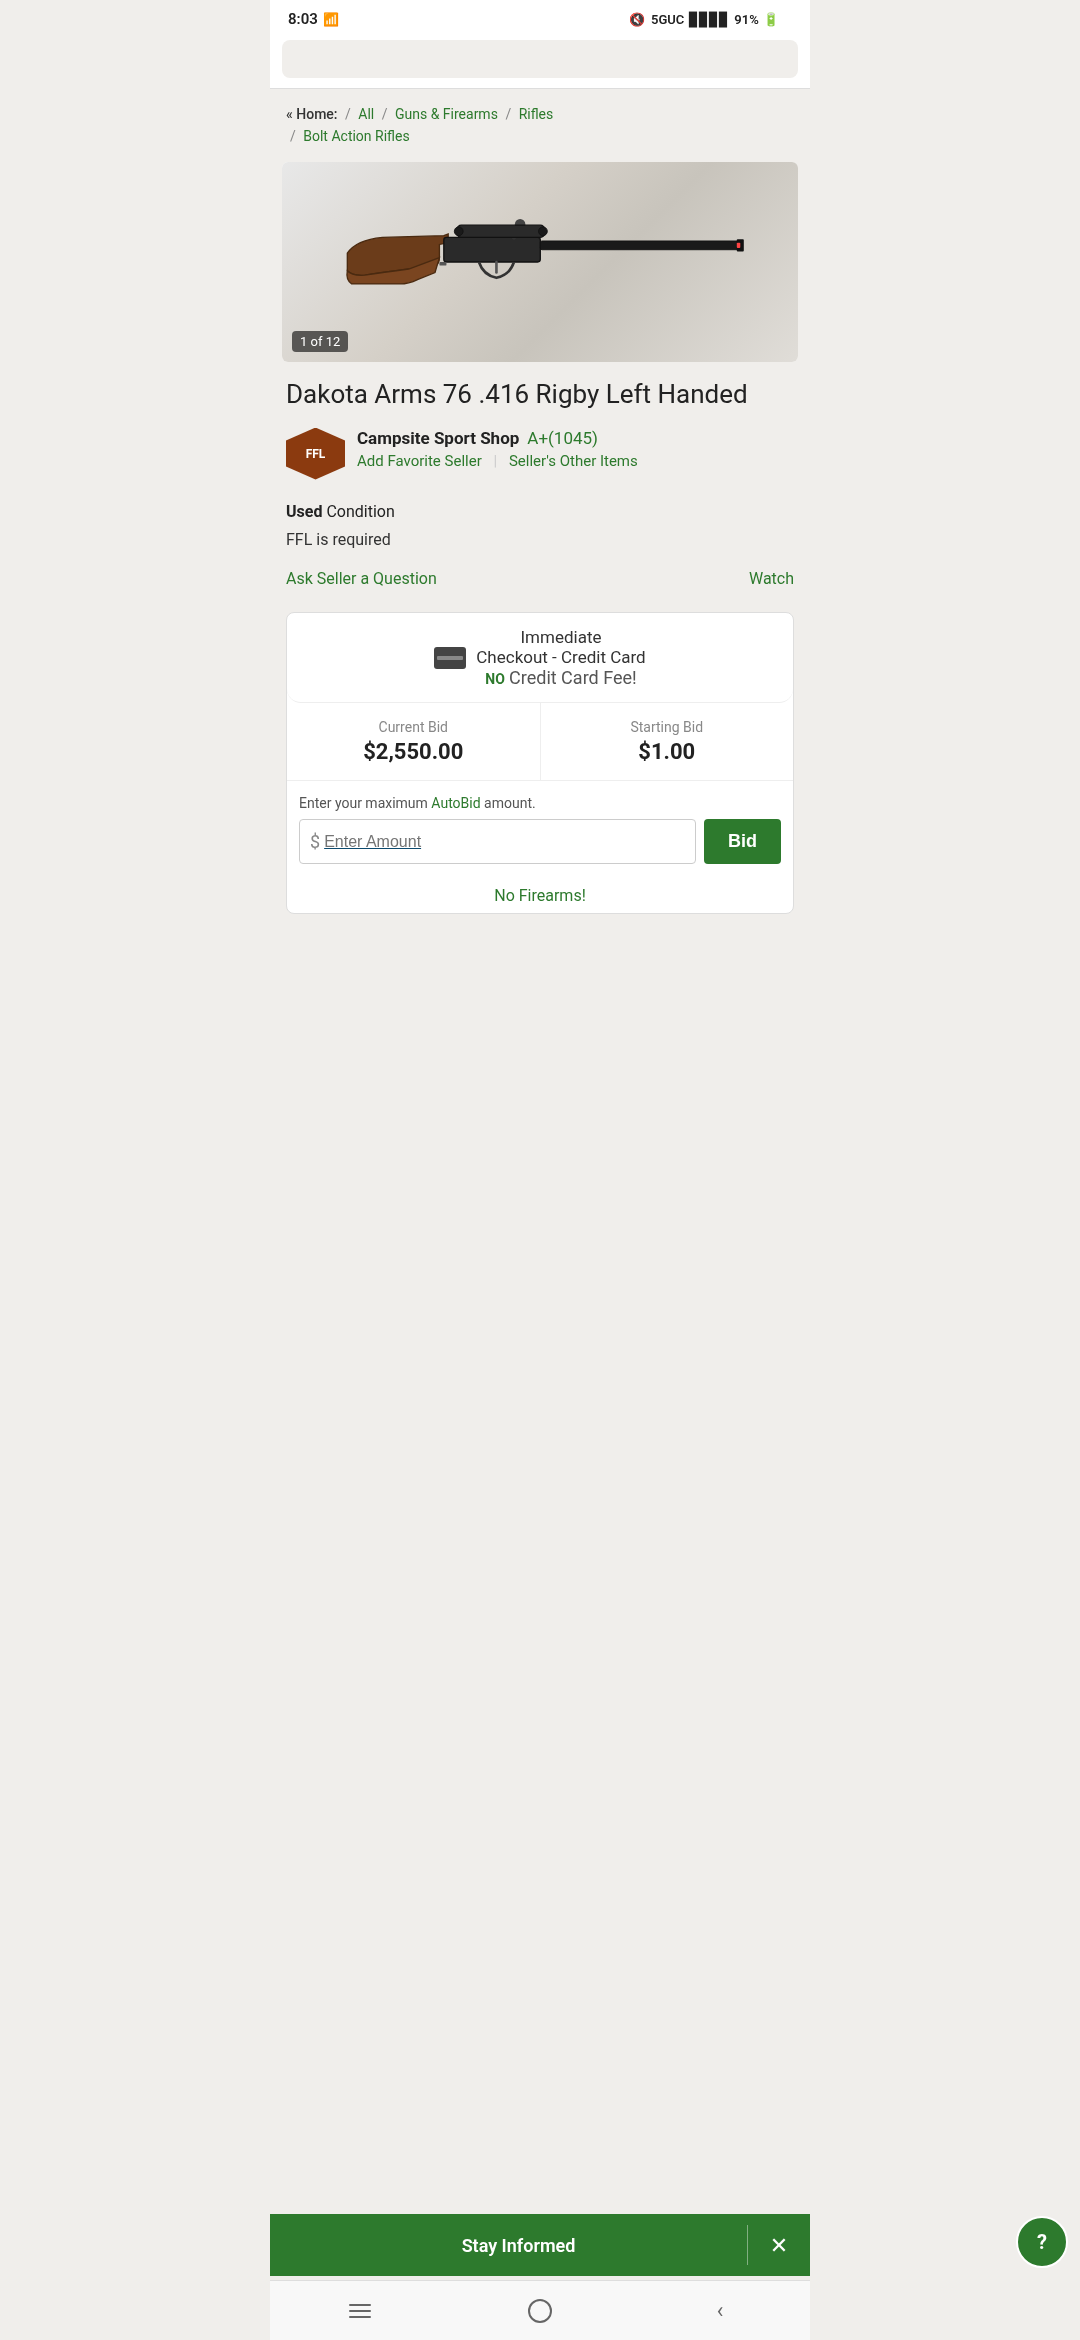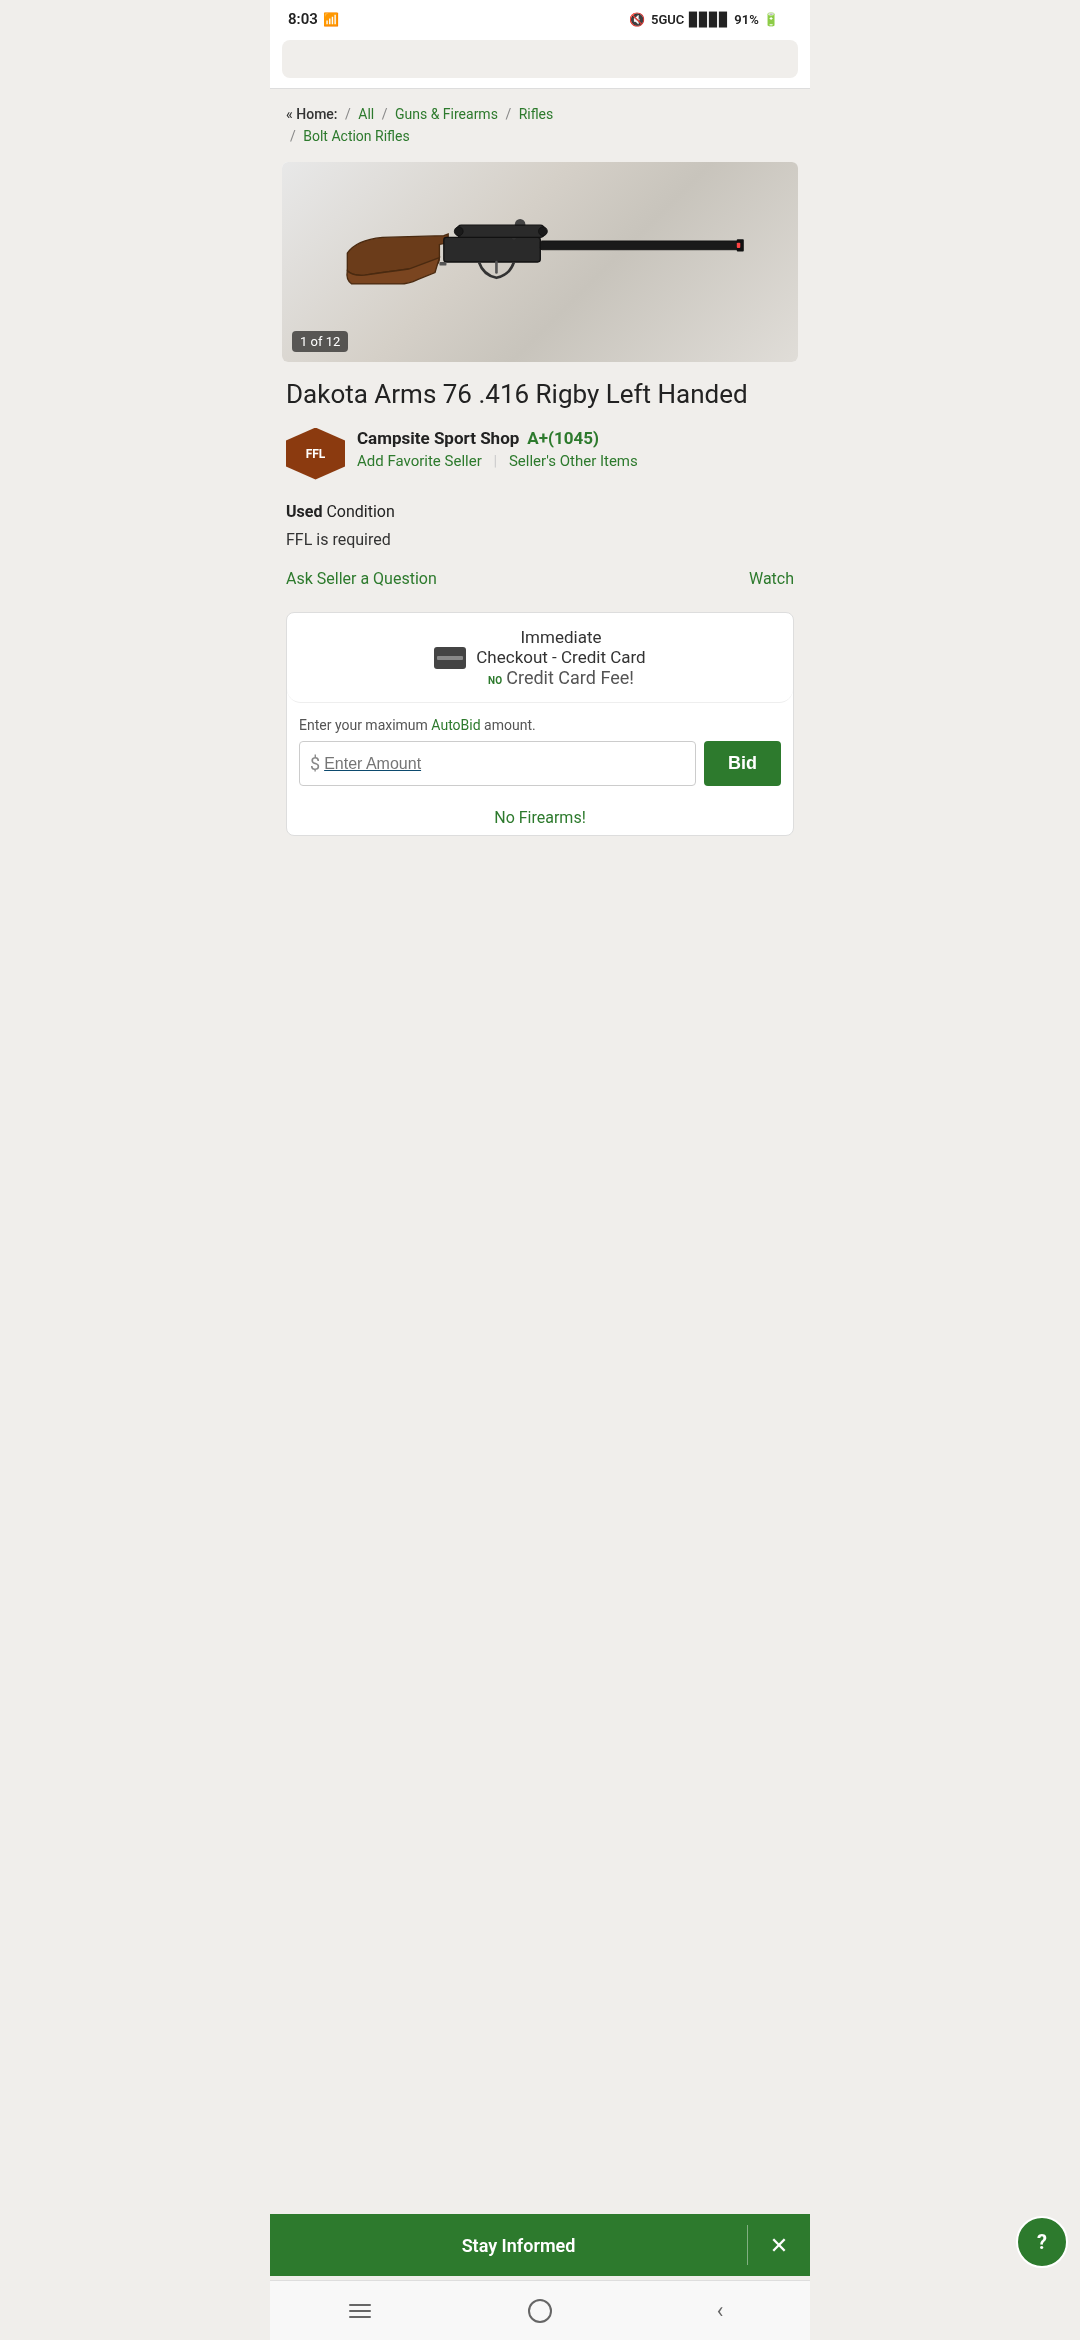--- a/index.html
+++ b/index.html
@@ -130,21 +130,21 @@
       flex-wrap: wrap;
     }
     .seller-name {
       font-size: 17px;
       font-weight: 700;
       color: #222;
     }
     .seller-rating {
       color: #2d7a2d;
       font-size: 17px;
-      font-weight: 700;
+      font-weight: 400;
     }
     .seller-actions {
       margin-top: 4px;
       font-size: 15px;
       color: #2d7a2d;
     }
     .seller-actions a { color: #2d7a2d; text-decoration: none; }
     .seller-sep { color: #ccc; margin: 0 8px; }
 
     
@@ -196,21 +196,21 @@
     }
     .cc-strip {
       width: 26px;
       height: 4px;
       background: #888;
       border-radius: 1px;
     }
     .no-fee {
       font-weight: 700;
       color: #2d7a2d;
-      font-size: 10px;
+      font-size: 14px;
       margin-top: 13px;
     }
     .no-fee-text { font-size: 18px; color: #555; }
 
     .bid-amounts {
       display: flex;
       border-bottom: 1px solid #eee;
     }
     .bid-col {
       flex: 1;
@@ -478,20 +478,30 @@
       <div>
         <div>Immediate</div>
         <div>Checkout - Credit Card</div>
         <div>
           <span class="no-fee">NO</span>
           <span class="no-fee-text">Credit Card Fee!</span>
         </div>
       </div>
     </div>
 
+    <div class="bid-amounts">
+      <div class="bid-col">
+        <div class="bid-label">Current Bid</div>
+        <div class="bid-value">$2,550.00</div>
+      </div>
+      <div class="bid-col">
+        <div class="bid-label">Starting Bid</div>
+        <div class="bid-value">$1.00</div>
+      </div>
+    </div>
 
     <div class="bid-input-section">
       <div class="autobid-text">
         <span>Enter your maximum</span>
         <span class="autobid-link">AutoBid</span>
         <span>amount.</span>
       </div>
       <div class="bid-input-row">
         <div class="bid-input-wrapper">
           <span class="dollar-sign">$</span>

